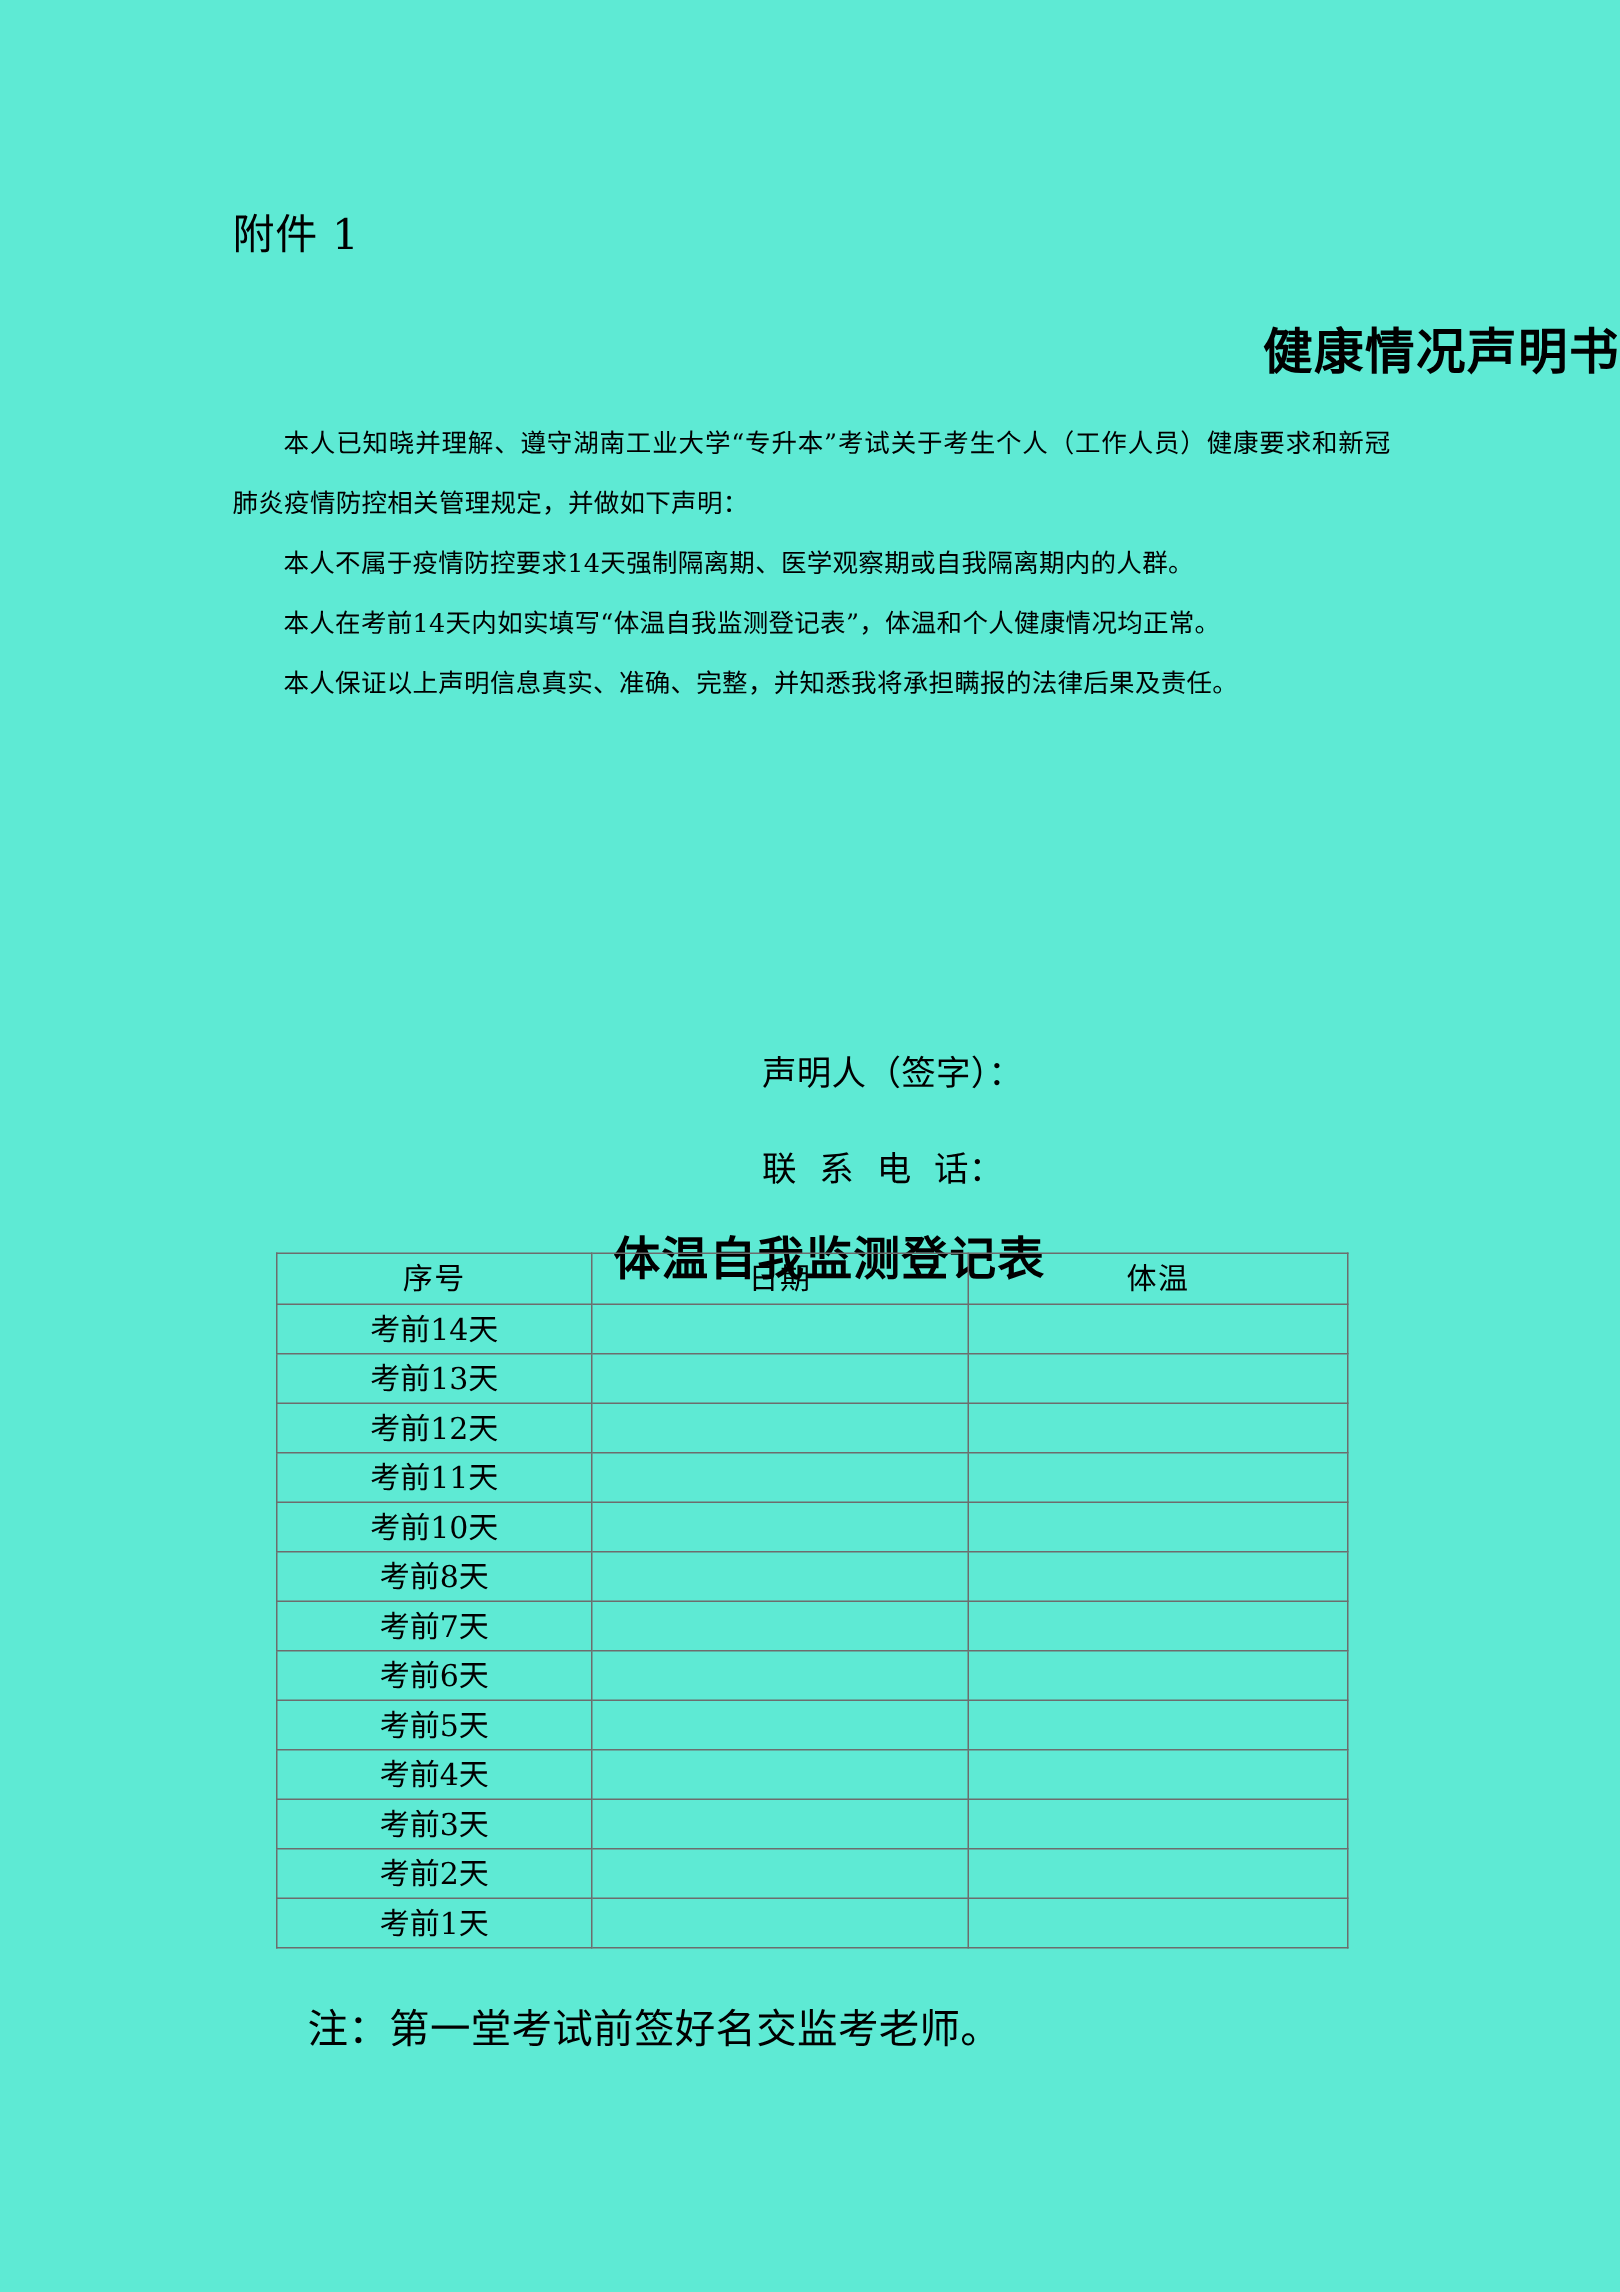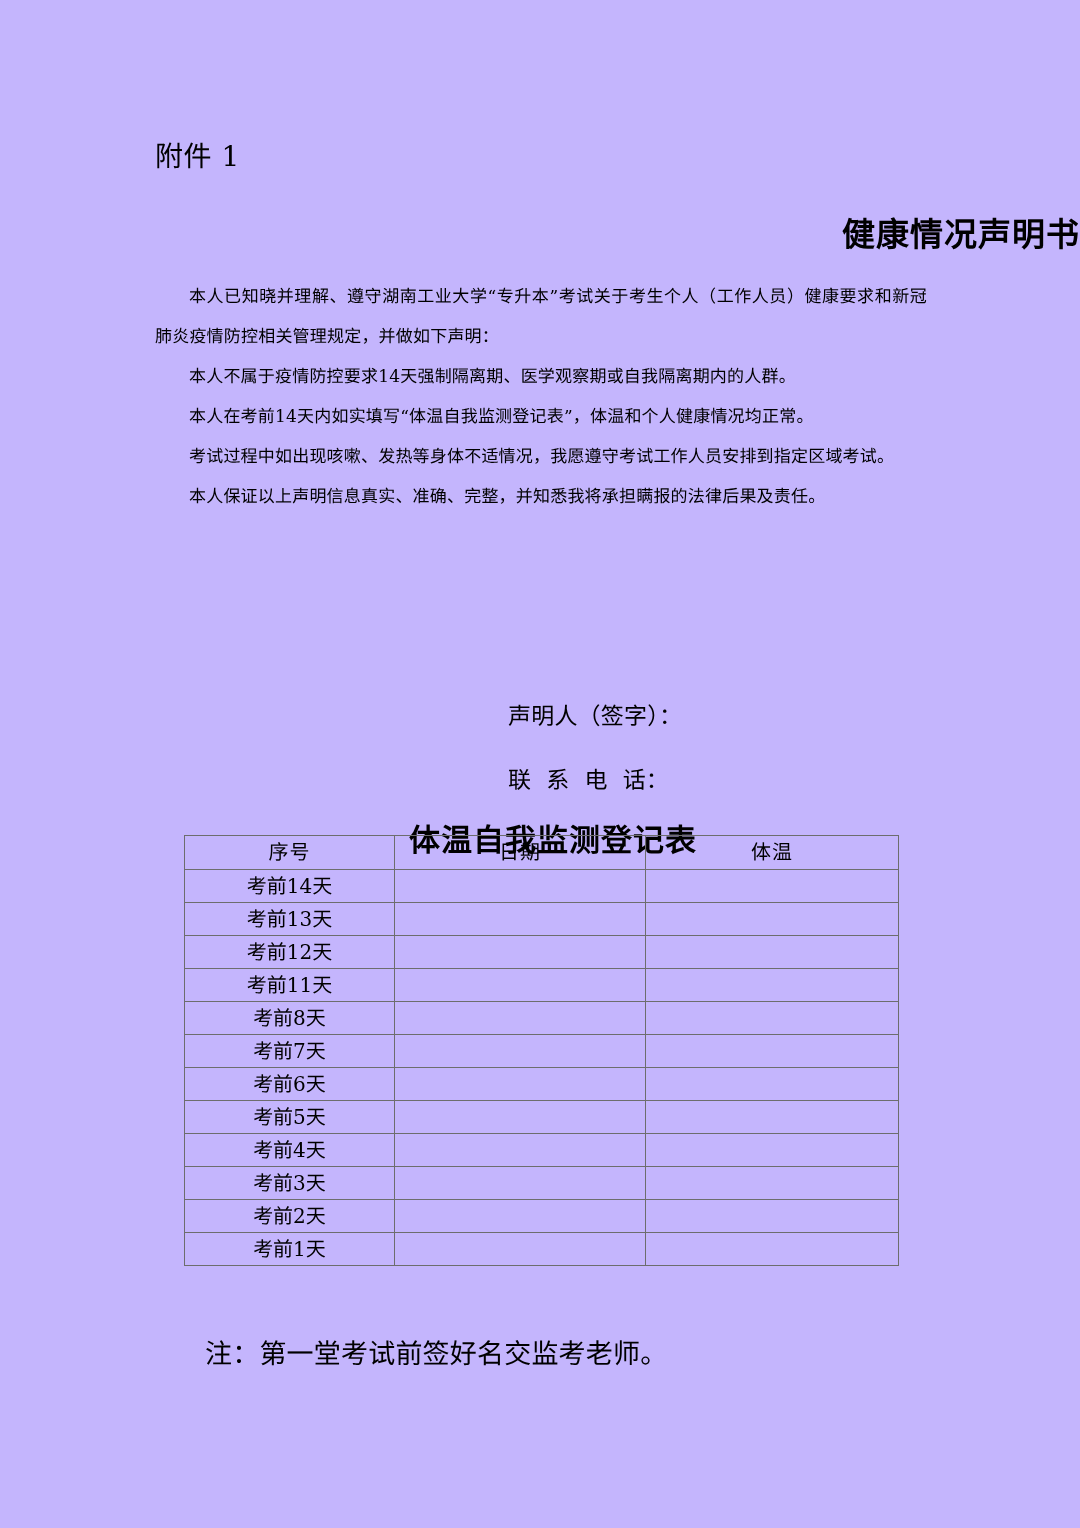--- a/index.html
+++ b/index.html
@@ -12,21 +12,21 @@
     width: 1080px;
     height: 1528px;
     position: relative;
     font-family: "DejaVu Serif", "Liberation Serif", serif;
     color: #000000;
     overflow: hidden;
   }
   .page {
     position: absolute;
     inset: 0;
-    background: #c4b5fd;
+    background: #5eead4;
   }
 
   
   .attachment-label {
     position: absolute;
     left: 155px;
     top: 138px;
     font-size: 28px;
     line-height: 38px;
     letter-spacing: 0.5px;
@@ -145,21 +145,20 @@
 <div class="page">
 
   <div class="attachment-label">附件 1</div>
 
   <h1 class="doc-title">健康情况声明书</h1>
 
   <div class="body-block">
     <p class="para">本人已知晓并理解、遵守湖南工业大学“专升本”考试关于考生个人（工作人员）健康要求和新冠肺炎疫情防控相关管理规定，并做如下声明：</p>
     <p class="para">本人不属于疫情防控要求14天强制隔离期、医学观察期或自我隔离期内的人群。</p>
     <p class="para">本人在考前14天内如实填写“体温自我监测登记表”，体温和个人健康情况均正常。</p>
-    <p class="para">考试过程中如出现咳嗽、发热等身体不适情况，我愿遵守考试工作人员安排到指定区域考试。</p>
     <p class="para">本人保证以上声明信息真实、准确、完整，并知悉我将承担瞒报的法律后果及责任。</p>
   </div>
 
   <div class="sign-block">
     <div class="sign-line">声明人（签字）：</div>
     <div class="sign-line">联  系  电  话：</div>
   </div>
 
   <h2 class="table-title">体温自我监测登记表</h2>
 
@@ -192,20 +191,25 @@
           <td>考前12天</td>
           <td class="cell-blank"></td>
           <td class="cell-blank"></td>
         </tr>
         <tr>
           <td>考前11天</td>
           <td class="cell-blank"></td>
           <td class="cell-blank"></td>
         </tr>
         <tr>
+          <td>考前10天</td>
+          <td class="cell-blank"></td>
+          <td class="cell-blank"></td>
+        </tr>
+        <tr>
           <td>考前8天</td>
           <td class="cell-blank"></td>
           <td class="cell-blank"></td>
         </tr>
         <tr>
           <td>考前7天</td>
           <td class="cell-blank"></td>
           <td class="cell-blank"></td>
         </tr>
         <tr>

